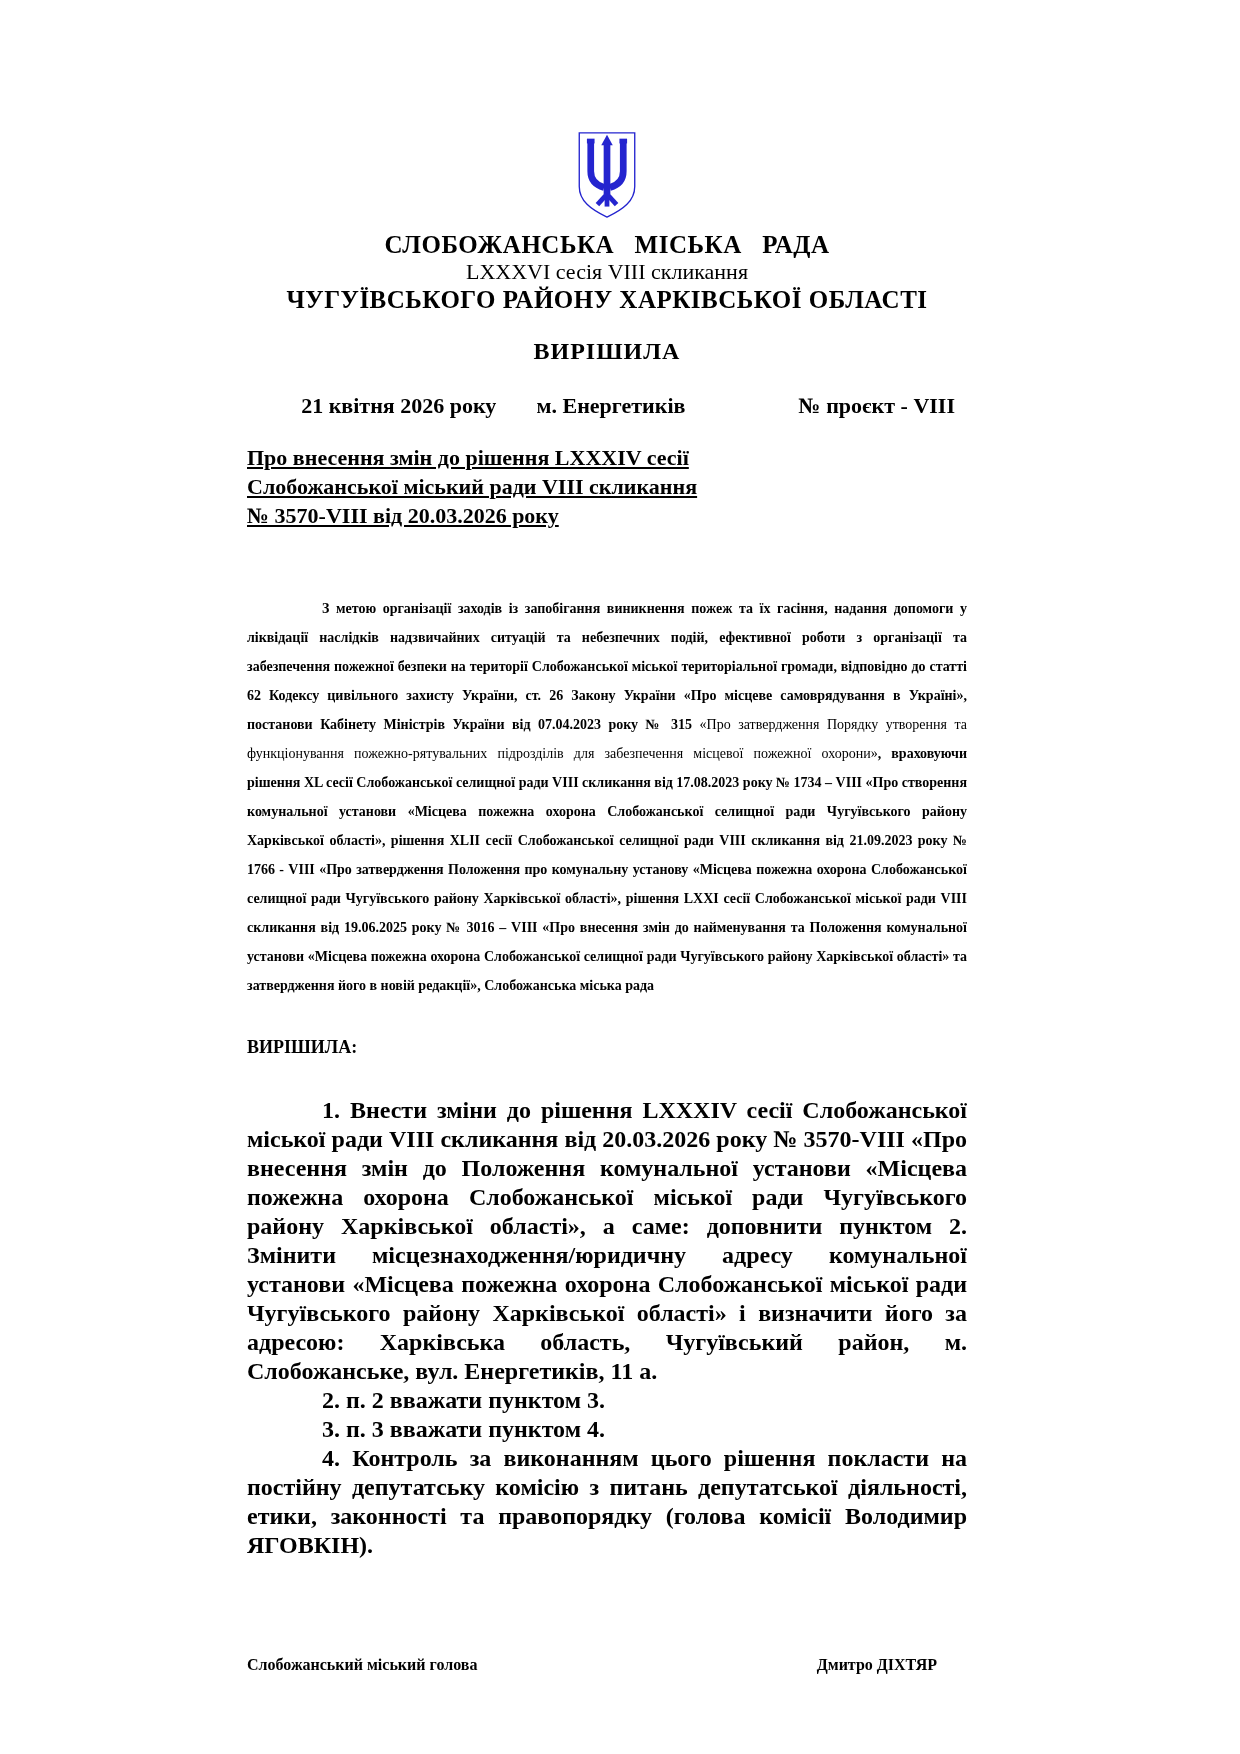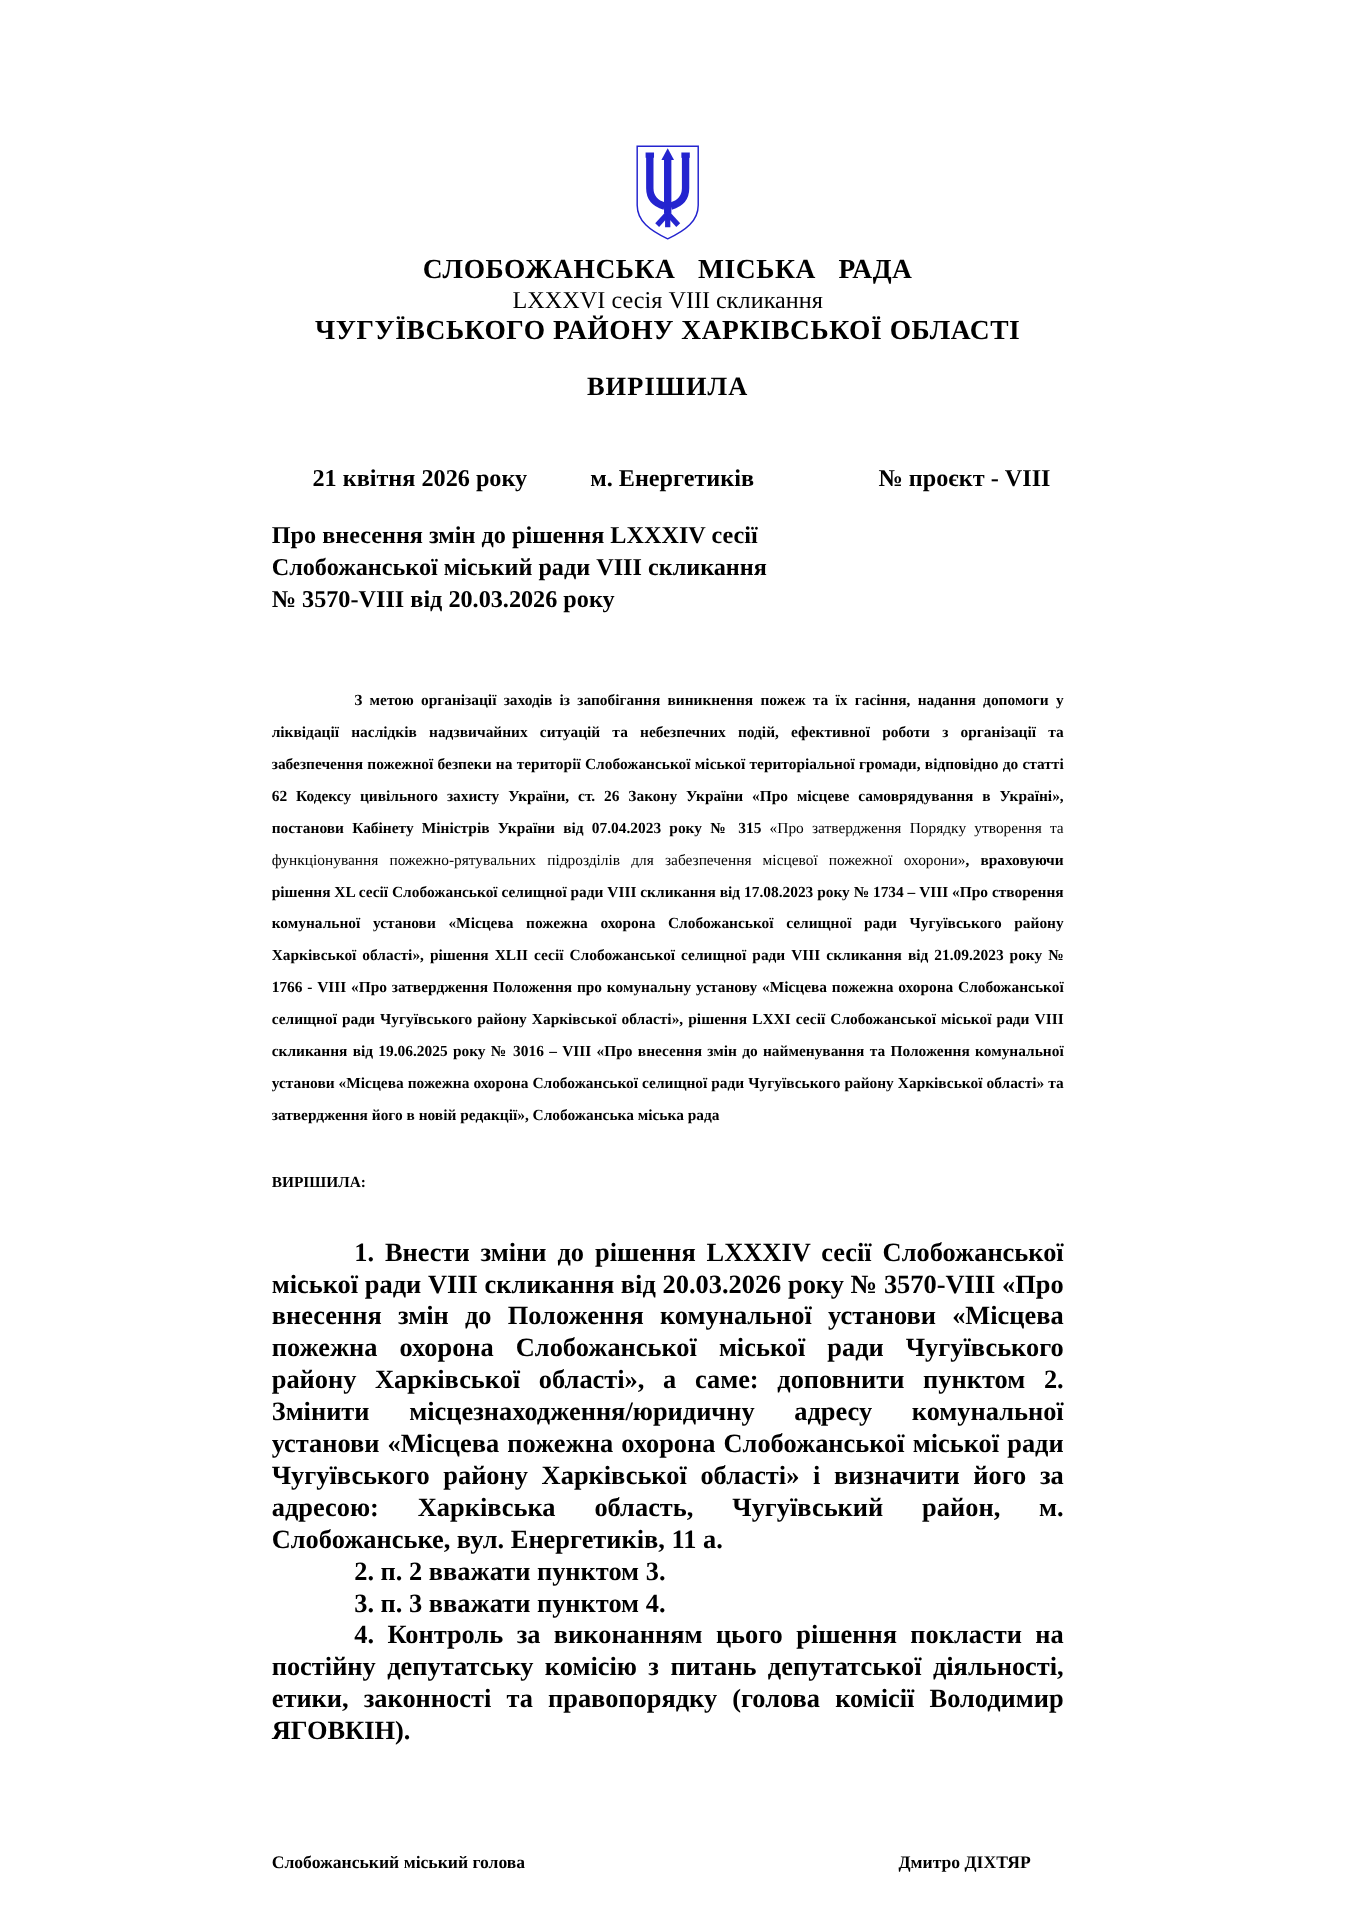--- a/index.html
+++ b/index.html
@@ -27,34 +27,34 @@
   }
   .session-line{font-size:22px;font-weight:400;line-height:26px;}
   .doc-type{
     font-size:24px;font-weight:700;letter-spacing:1px;line-height:28px;
     margin-top:22px;
   }
   .meta-row{
     display:flex;align-items:baseline;margin-top:28px;
     font-size:22px;font-weight:700;line-height:26px;
   }
-  .meta-date{flex:1 1 0;text-align:center;padding-left:20px;margin-top:28px;}
+  .meta-date{flex:1 1 0;text-align:right;padding-left:20px;}
   .meta-place{flex:1 1 0;text-align:center;}
   .meta-number{flex:1 1 0;text-align:right;padding-right:12px;}
-  .subject{margin-top:24px;font-size:22px;font-weight:700;line-height:29px;}
+  .subject{margin-top:24px;font-size:22px;font-weight:700;line-height:29px;text-decoration:underline;}
   .subject div{white-space:nowrap;}
   .preamble{
     margin:64px 0 0 0;
     font-size:14px;line-height:29px;text-align:justify;
     text-indent:75px;
   }
   .preamble .b{font-weight:700;}
   .preamble .r{font-weight:400;}
   .resolved-heading{
-    margin-top:34px;font-size:14px;font-weight:700;line-height:26px;
+    margin-top:34px;font-size:18px;font-weight:700;line-height:26px;
   }
   .items{margin-top:36px;}
   .items .item{
     margin:0;font-size:24px;font-weight:700;line-height:29px;
     text-align:justify;text-indent:75px;
   }
   .signature-row{
     display:flex;justify-content:space-between;align-items:baseline;
     margin-top:92px;font-size:16px;font-weight:700;line-height:26px;
   }

